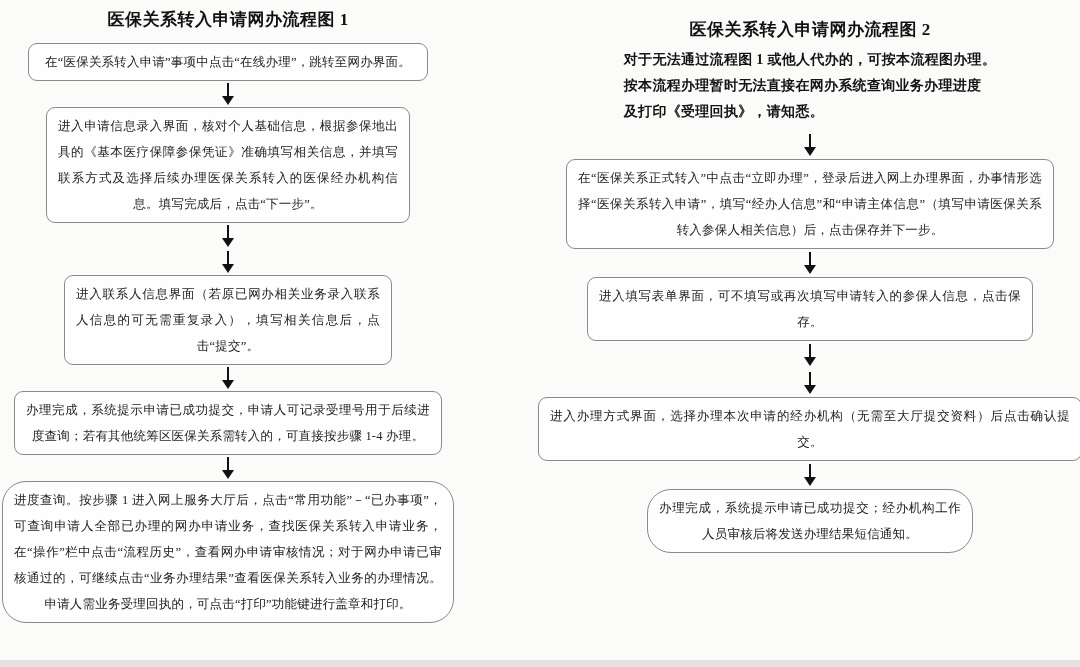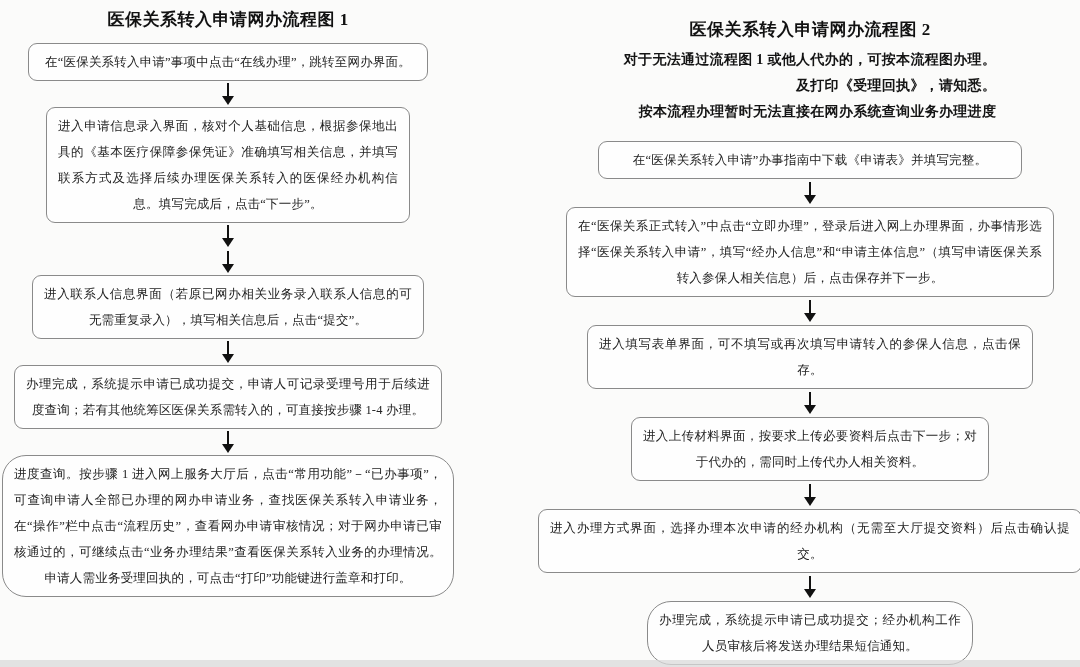--- a/index.html
+++ b/index.html
@@ -19,21 +19,21 @@
   }
   .col-left  { left: 2px;  width: 452px; padding-top: 8px; }
   .col-right { left: 580px; width: 460px; padding-top: 18px; }
 
   .chart-title {
     font-size: 17px; font-weight: bold; letter-spacing: 0.5px;
     text-align: center; margin-bottom: 12px; color: #111;
   }
   .col-right .chart-title { margin-bottom: 6px; }
 
-  .notes { text-align: right; margin-bottom: 16px; }
+  .notes { text-align: left; margin-bottom: 6px; }
   .note-line {
     font-size: 14px; font-weight: bold; color: #141414;
     line-height: 26px; letter-spacing: 0.3px;
   }
 
   .box {
     box-sizing: border-box;
     border: 1.4px solid #8a8a8a;
     border-radius: 9px;
     background: #fefefe;
@@ -83,63 +83,61 @@
     <div class="arrow">
         <div class="stem"></div>
         <div class="head"></div>
       </div>
 
     <div class="arrow">
         <div class="stem"></div>
         <div class="head"></div>
       </div>
 
-    <div class="box" style="width:392px">进入联系人信息界面（若原已网办相关业务录入联系人信息的可无需重复录入），填写相关信息后，点击“提交”。</div>
+    <div class="box" style="width:328px">进入联系人信息界面（若原已网办相关业务录入联系人信息的可无需重复录入），填写相关信息后，点击“提交”。</div>
     <div class="arrow">
         <div class="stem"></div>
         <div class="head"></div>
       </div>
 
     <div class="box" style="width:428px">办理完成，系统提示申请已成功提交，申请人可记录受理号用于后续进度查询；若有其他统筹区医保关系需转入的，可直接按步骤 1-4 办理。</div>
     <div class="arrow">
         <div class="stem"></div>
         <div class="head"></div>
       </div>
 
     <div class="box box-last" style="width:452px">进度查询。按步骤 1 进入网上服务大厅后，点击“常用功能”－“已办事项”，可查询申请人全部已办理的网办申请业务，查找医保关系转入申请业务，在“操作”栏中点击“流程历史”，查看网办申请审核情况；对于网办申请已审核通过的，可继续点击“业务办理结果”查看医保关系转入业务的办理情况。申请人需业务受理回执的，可点击“打印”功能键进行盖章和打印。</div>
   </div>
 
   <div class="col col-right">
     <div class="chart-title">医保关系转入申请网办流程图 2</div>
 
     <div class="notes">
       <div class="note-line">对于无法通过流程图 1 或他人代办的，可按本流程图办理。</div>
+      <div class="note-line">按本流程办理暂时无法直接在网办系统查询业务办理进度</div>
       <div class="note-line">及打印《受理回执》，请知悉。</div>
-      <div class="note-line">按本流程办理暂时无法直接在网办系统查询业务办理进度</div>
     </div>
 
-    <div class="box" style="width:424px">在“医保关系转入申请”办事指南中下载《申请表》并填写完整。</div>
     <div class="arrow">
         <div class="stem"></div>
         <div class="head"></div>
       </div>
 
     <div class="box" style="width:488px">在“医保关系正式转入”中点击“立即办理”，登录后进入网上办理界面，办事情形选择“医保关系转入申请”，填写“经办人信息”和“申请主体信息”（填写申请医保关系转入参保人相关信息）后，点击保存并下一步。</div>
     <div class="arrow">
         <div class="stem"></div>
         <div class="head"></div>
       </div>
 
     <div class="box" style="width:446px">进入填写表单界面，可不填写或再次填写申请转入的参保人信息，点击保存。</div>
     <div class="arrow">
         <div class="stem"></div>
         <div class="head"></div>
       </div>
 
-    <div class="box" style="width:358px">进入上传材料界面，按要求上传必要资料后点击下一步；对于代办的，需同时上传代办人相关资料。</div>
     <div class="arrow">
         <div class="stem"></div>
         <div class="head"></div>
       </div>
 
     <div class="box" style="width:544px">进入办理方式界面，选择办理本次申请的经办机构（无需至大厅提交资料）后点击确认提交。</div>
     <div class="arrow">
         <div class="stem"></div>
         <div class="head"></div>
       </div>

